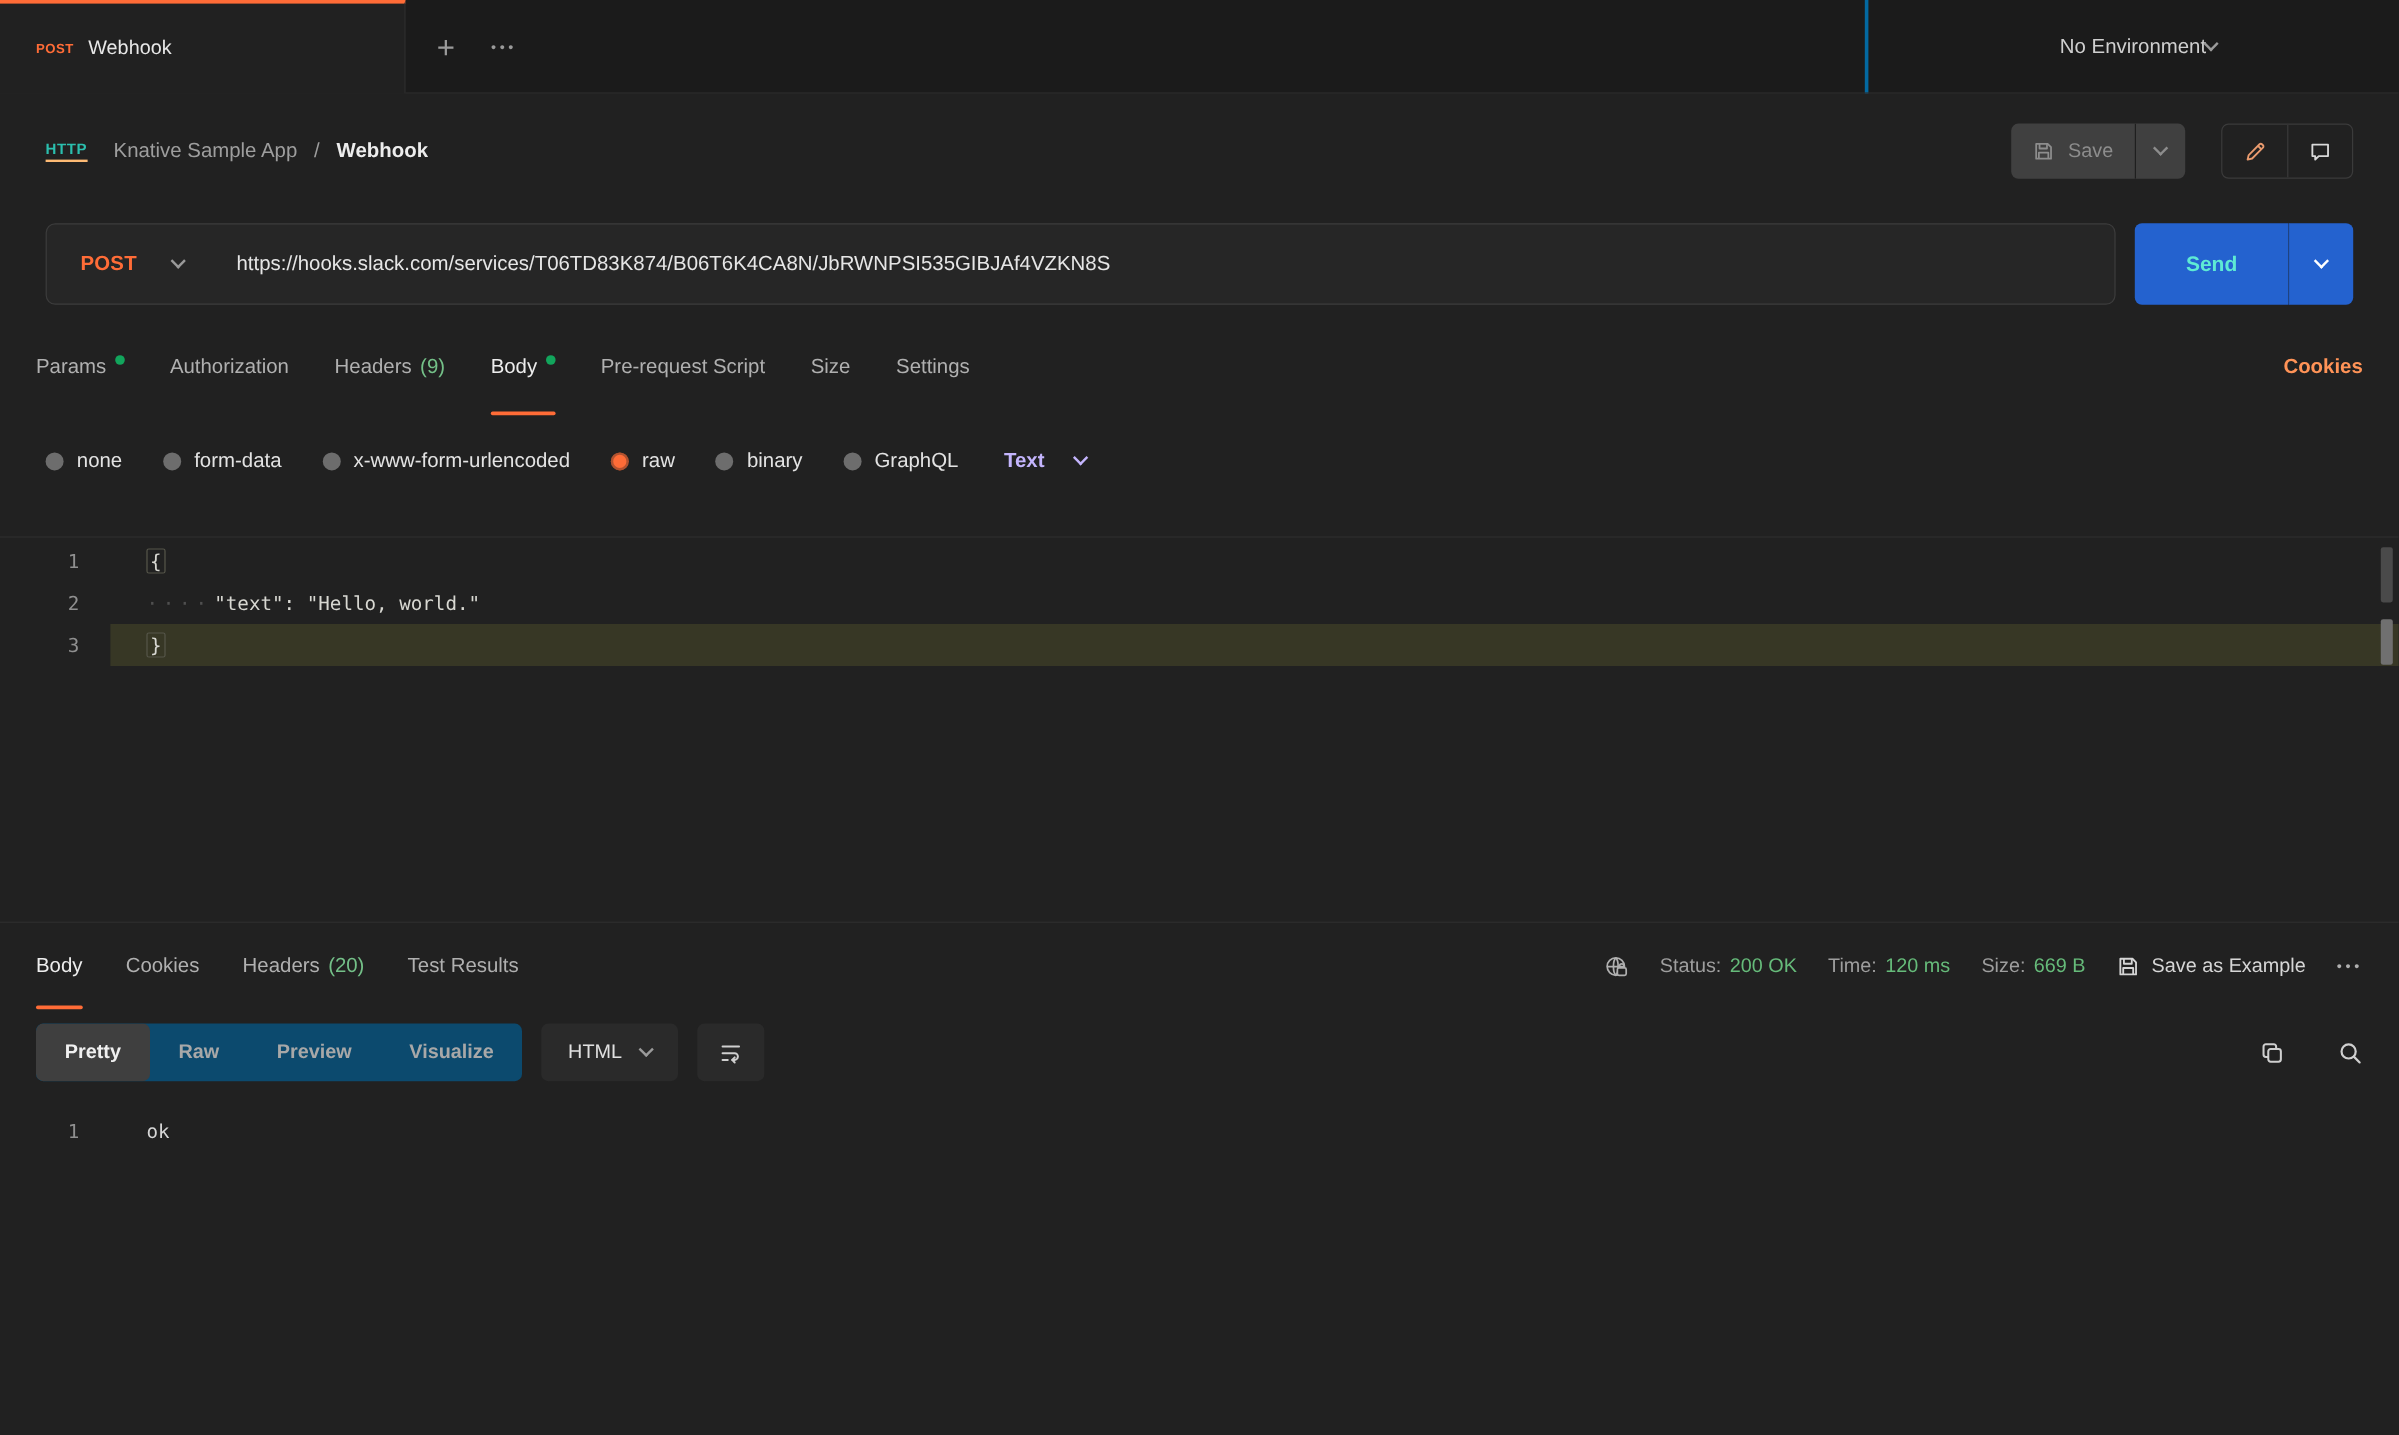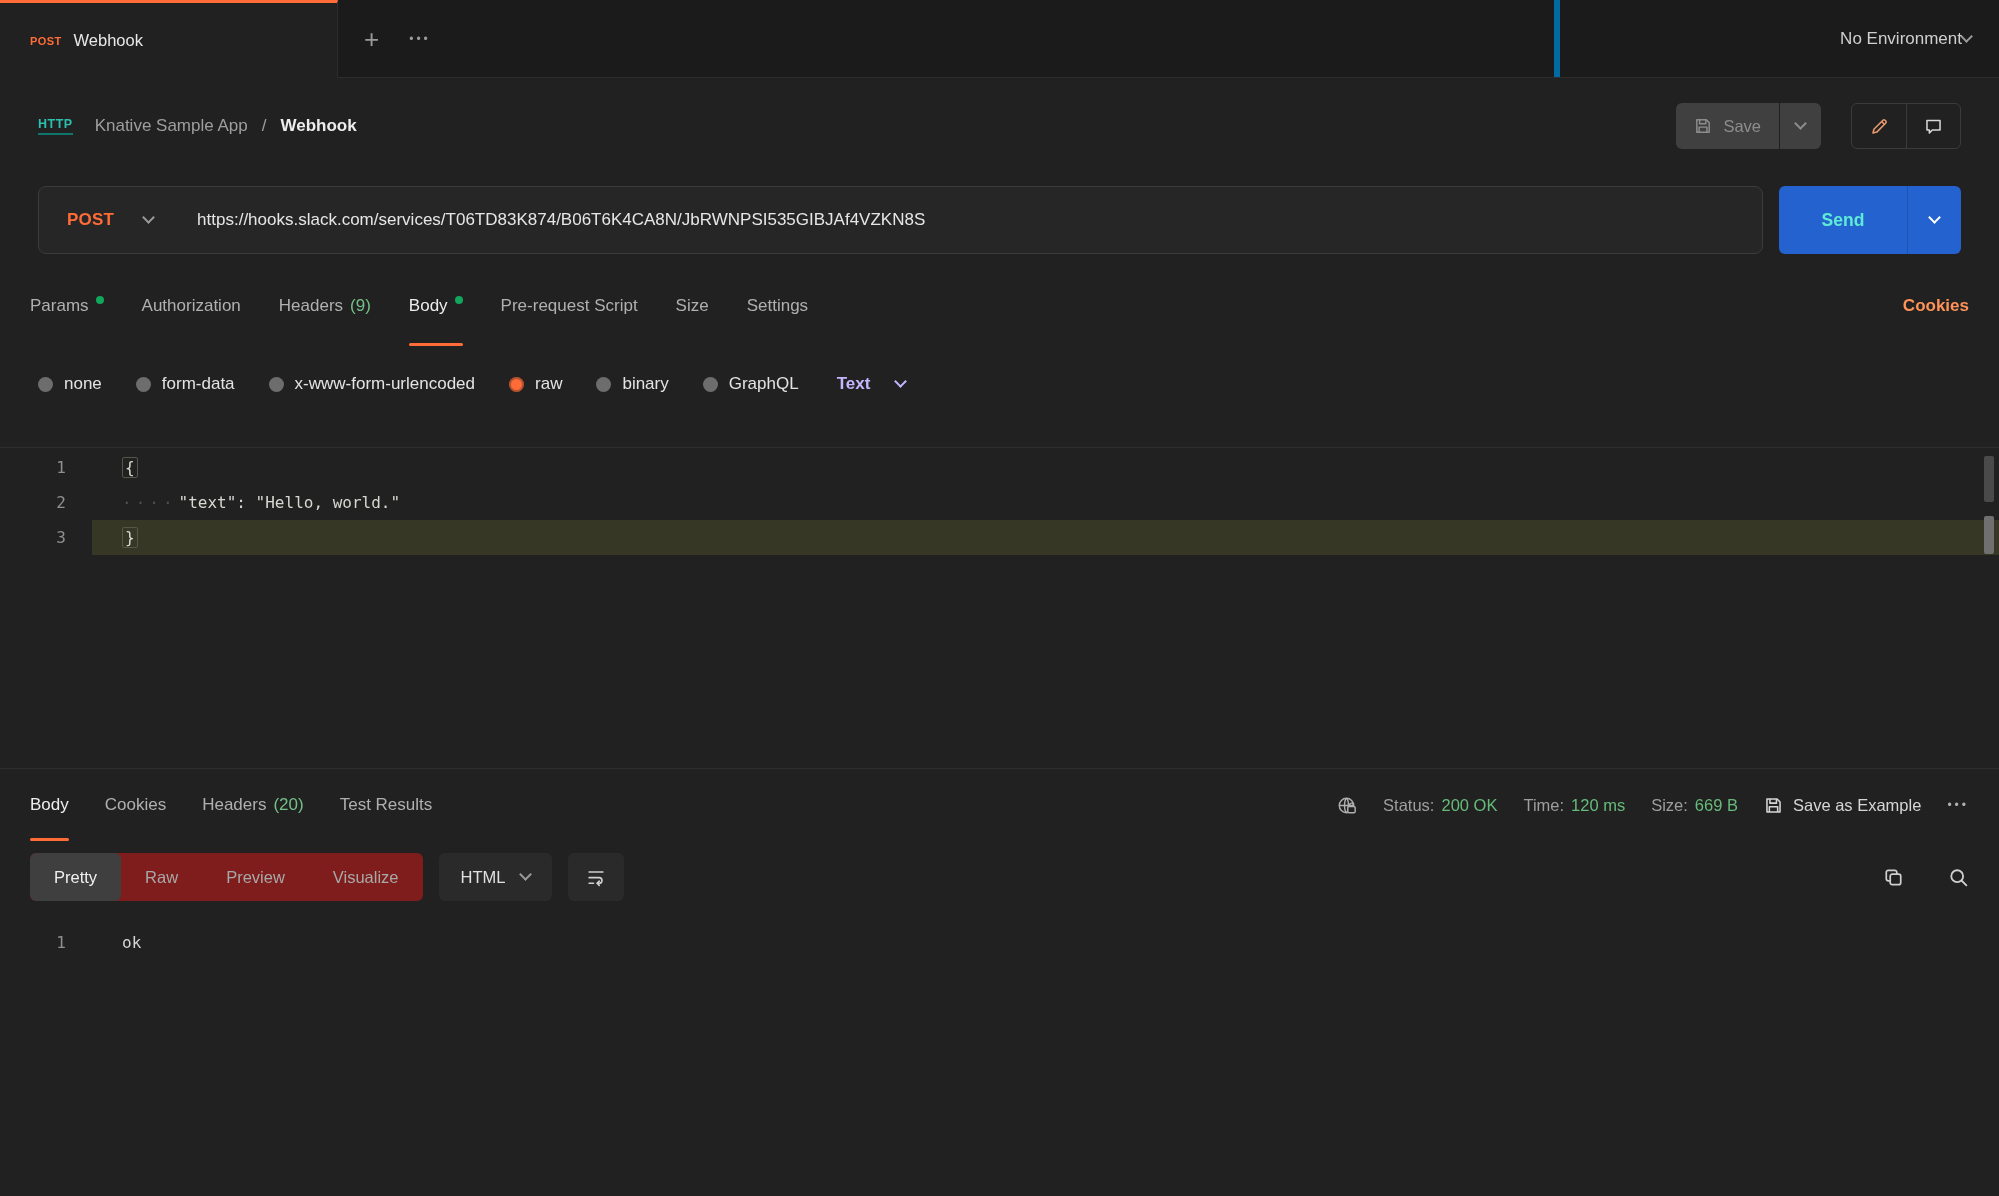--- a/index.html
+++ b/index.html
@@ -34,32 +34,32 @@
   .tab.active {
     background: #212121; border-top: 3px solid #ff6c37; border-right: 1px solid #2d2d2d;
     position: relative; z-index: 1;
   }
   .tab-method { color: #ff6c37; font-size: 11px; font-weight: 700; letter-spacing: .4px; }
   .tab-title { color: #e8e8e8; font-size: 16.5px; }
   .bar-btn { color: #9a9a9a; display: flex; align-items: center; }
   .add-tab { font-size: 26px; font-weight: 300; margin-left: 18px; padding: 0 8px; }
   .tab-more { font-size: 12px; letter-spacing: 3px; margin-left: 14px; padding: 0 8px; }
   .env-box {
-    flex: none; width: 445px; border-left: 6px solid #0369a1;
-    display: flex; align-items: center; justify-content: flex-end;
+    flex: none; width: 445px; border-left: 3px solid #0369a1;
+    display: flex; align-items: center; justify-content: center;
     padding: 0 28px 0 36px; cursor: pointer;
   }
   .env-label { color: #cfcfcf; font-size: 17px; }
   .env-box .chev { color: #9a9a9a; }
 
   
   .req-header { height: 96px; flex: none; display: flex; align-items: center; padding: 0 38px; gap: 14px; }
   .http-badge {
     color: #2bbfae; font-size: 12.5px; font-weight: 700; letter-spacing: .5px;
-    border-bottom: 2px solid #0f766e; padding-bottom: 2px; margin-right: 8px;
+    border-bottom: 2px solid #fdba74; padding-bottom: 2px; margin-right: 8px;
   }
   .crumb.muted, .sep { color: #9e9e9e; font-size: 17px; }
   .crumb.current { color: #ededed; font-size: 17px; font-weight: 600; }
   .save-group { display: flex; background: #404040; border-radius: 6px; height: 46px; margin-right: 16px; overflow: hidden; }
   .save-main { display: flex; align-items: center; gap: 11px; padding: 0 18px; color: #8d8d8d; font-size: 16.5px; }
   .save-arrow { width: 42px; display: flex; align-items: center; justify-content: center; color: #8d8d8d; border-left: 1px solid #1f1f1f; }
   .edit-group { display: flex; height: 46px; border: 1px solid #3b3b3b; border-radius: 6px; overflow: hidden; }
   .icon-box { width: 54px; display: flex; align-items: center; justify-content: center; }
   .icon-box + .icon-box { border-left: 1px solid #3b3b3b; }
   .pencil { color: #e89a6e; }
@@ -127,21 +127,21 @@
   .resp-meta { margin-left: auto; display: flex; align-items: center; gap: 26px; }
   .meta-pair { display: flex; gap: 7px; font-size: 16.5px; }
   .meta-label { color: #9e9e9e; }
   .meta-value { color: #66bb7a; }
   .globe { color: #b0b0b0; }
   .save-example { display: flex; align-items: center; gap: 10px; color: #d6d6d6; font-size: 16.5px; }
   .resp-more { color: #b0b0b0; font-size: 12px; letter-spacing: 3px; }
 
   
   .resp-toolbar { height: 72px; flex: none; display: flex; align-items: center; padding: 0 30px; gap: 16px; }
-  .segmented { display: flex; background: #7f1d1d; border-radius: 6px; height: 48px; overflow: hidden; }
+  .segmented { display: flex; background: #0c4a6e; border-radius: 6px; height: 48px; overflow: hidden; font-weight: bold; }
   .seg { padding: 0 24px; display: flex; align-items: center; color: #a8a8a8; font-size: 16.5px; }
   .seg.active { background: #3f3f3f; color: #f0f0f0; border-radius: 6px; }
   .fmt-box { height: 48px; background: #2a2a2a; border-radius: 6px; padding: 0 22px; display: flex; align-items: center; gap: 16px; color: #e0e0e0; font-size: 16.5px; }
   .fmt-box .chev { color: #9a9a9a; }
   .wrap-btn { height: 48px; width: 56px; background: #2a2a2a; border-radius: 6px; display: flex; align-items: center; justify-content: center; color: #d0d0d0; }
   .resp-right { margin-left: auto; display: flex; align-items: center; gap: 44px; color: #cfcfcf; }
 
   
   .resp-body { flex: 1; padding-top: 12px; font-family: "DejaVu Sans Mono", "Liberation Mono", monospace; font-size: 16px; }
   .resp-line { display: flex; height: 34px; align-items: center; }

